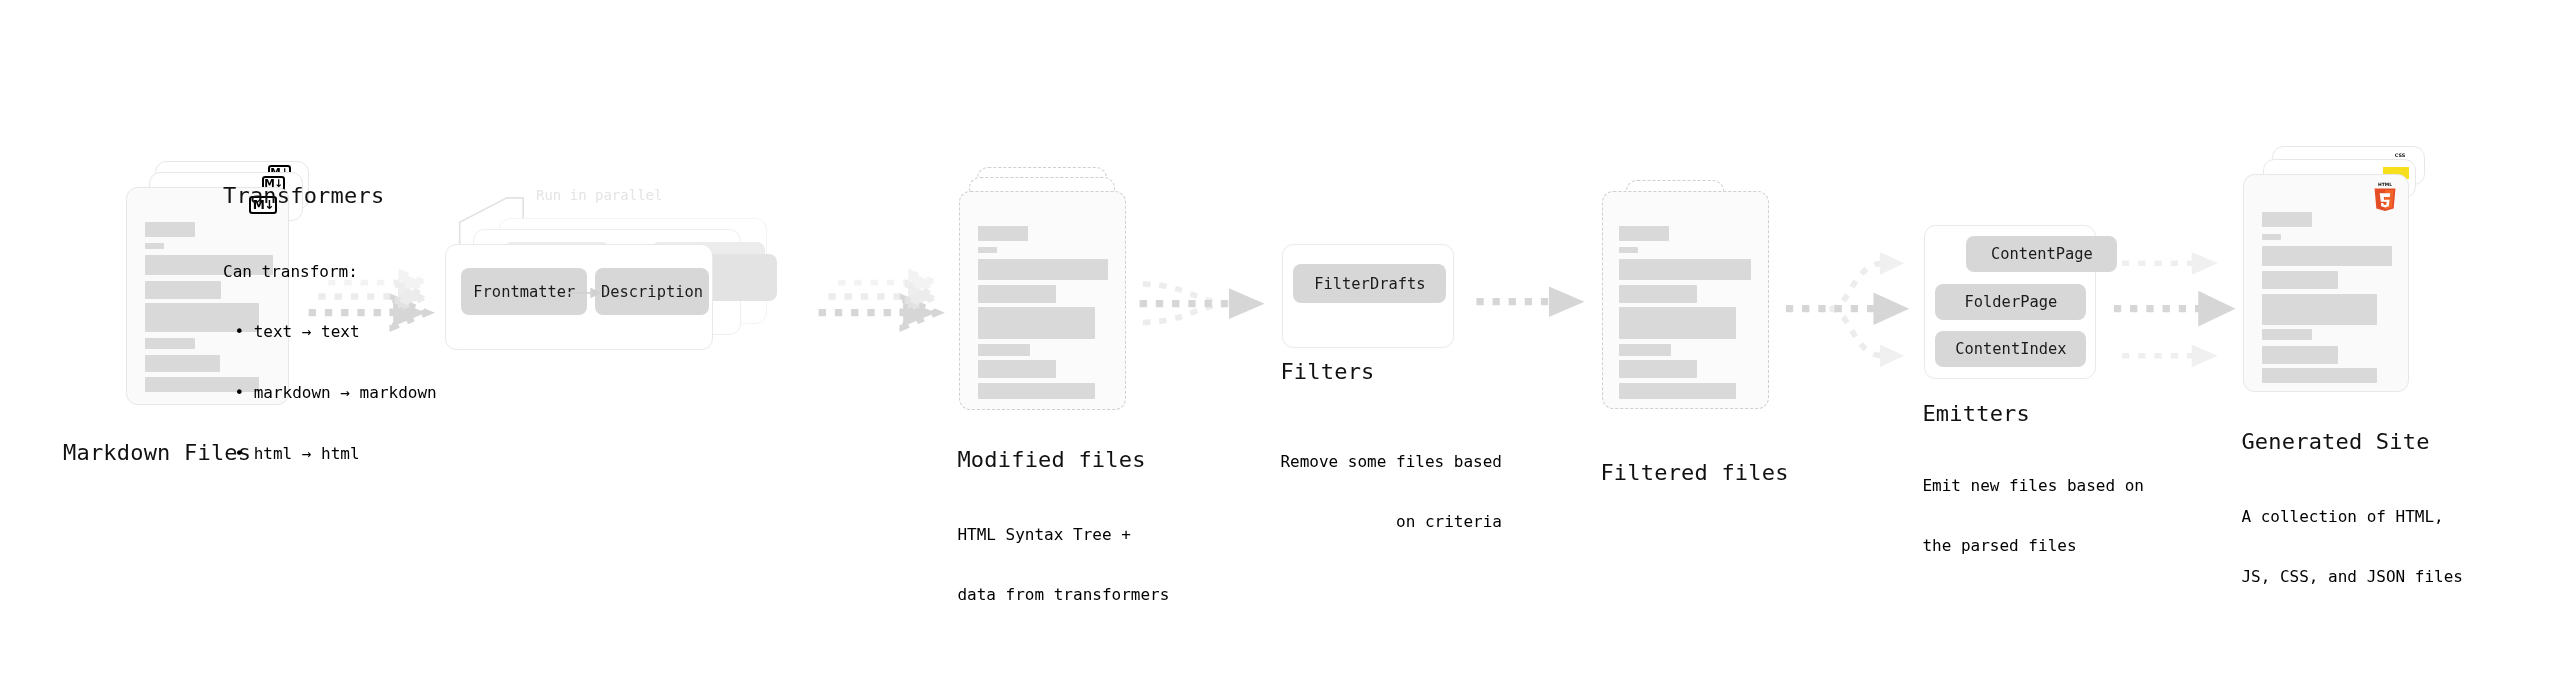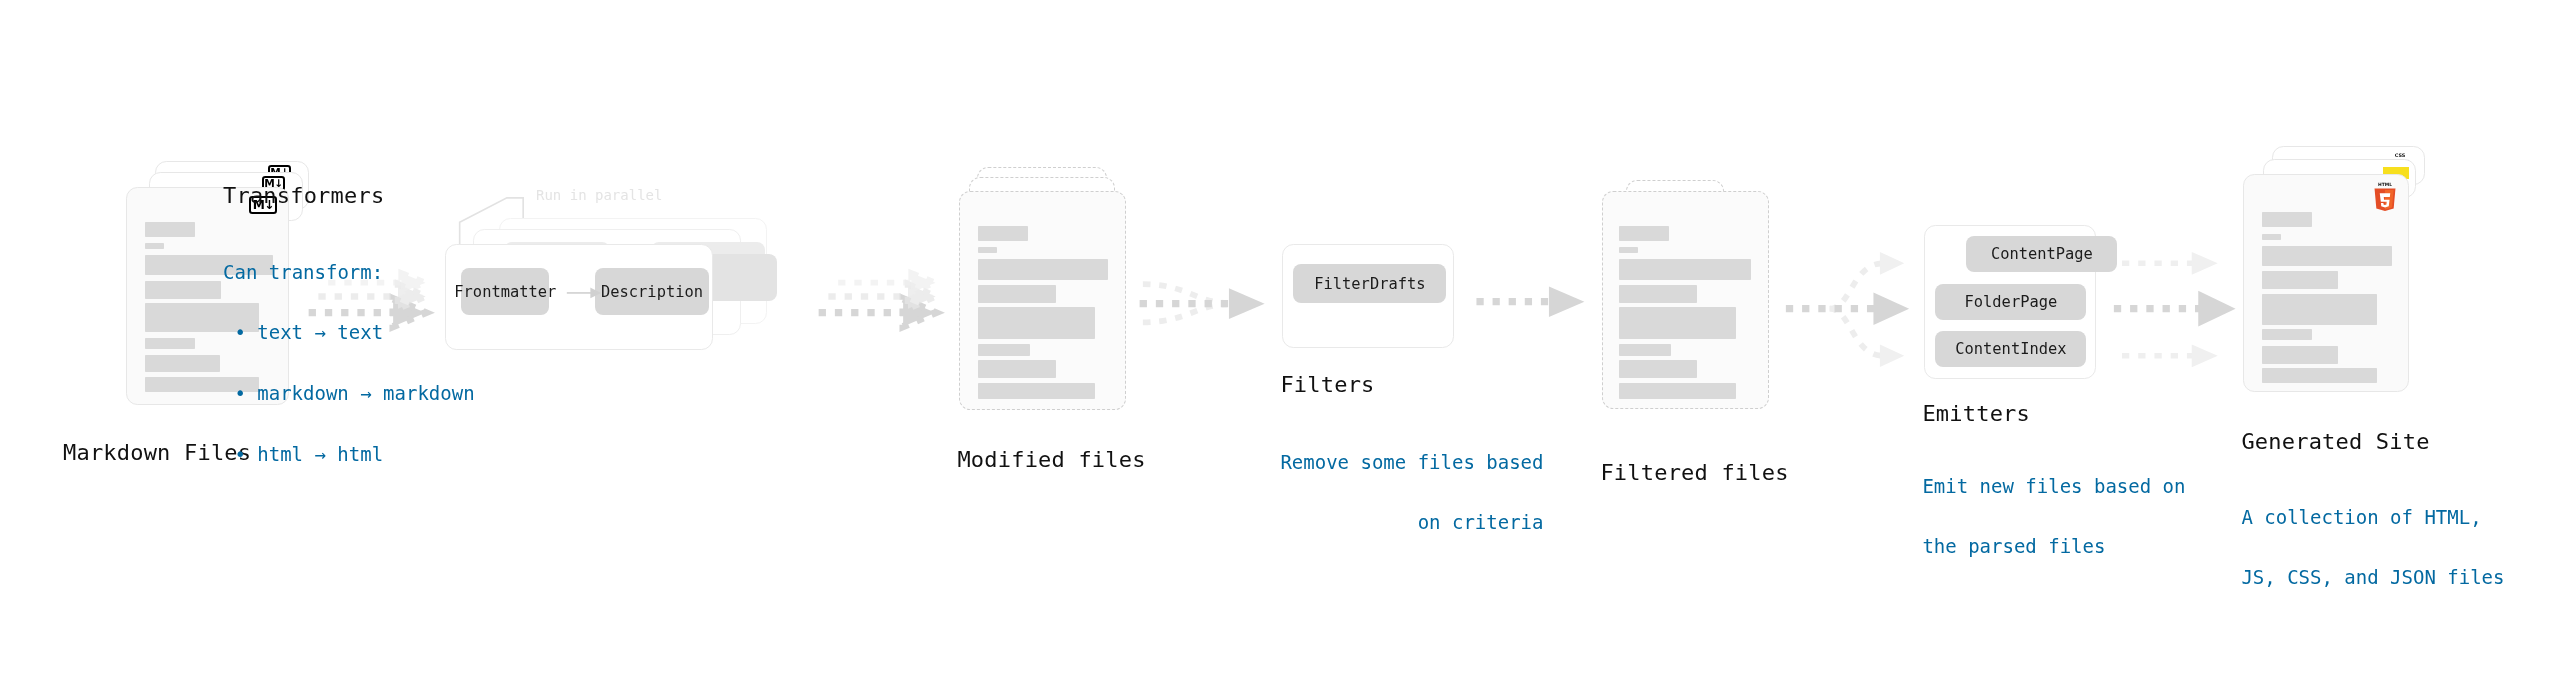--- a/index.html
+++ b/index.html
@@ -103,23 +103,23 @@
   
   .title {
     position: absolute;
     font-size: 22px;
     color: #111111;
     white-space: nowrap;
     letter-spacing: 0.2px;
   }
   .sub {
     position: absolute;
-    font-size: 19px;
+    font-size: 16px;
     line-height: 20.3px;
-    color: #0369a1;
+    color: #000000;
     white-space: pre;
   }
   .sub .ul { display: block; }
   .parallel-label {
     position: absolute;
     font-size: 14px;
     color: #e4e4e4;
     white-space: nowrap;
   }
 
@@ -187,21 +187,21 @@
       <g stroke="#ececec" stroke-width="2" fill="#ececec">
         <line x1="6" y1="9" x2="40" y2="9"></line>
           <polygon points="38,4 48,9 38,14"></polygon>
         <line x1="6" y1="25" x2="40" y2="25"></line>
           <polygon points="38,20 48,25 38,30"></polygon>
       </g>
     </svg>
 
     <div class="groupbox" style="left:0px; top:49px; width:268px; height:106px;"></div>
 
-    <div class="chip" style="left:16.3px; top:73px; width:88px; height:47px;">
+    <div class="chip" style="left:16.3px; top:73px; width:126px; height:47px;">
       <span>Frontmatter</span>
     </div>
     <div class="chip" style="left:150px; top:73px; width:114px; height:47px;">
       <span>Description</span>
     </div>
 
     <svg class="arrows" style="left:120px; top:89px;" width="41" height="19.5" viewBox="0 0 50 24">
       <g stroke="#d0d0d0" stroke-width="2" fill="#d0d0d0">
         <line x1="2" y1="11" x2="34" y2="11"></line>
           <polygon points="32,6 42,11 32,16"></polygon>
@@ -243,35 +243,39 @@
         <div class="bar" style="left:18px; top:55px; width:18.7px; height:5.7px;"></div>
         <div class="bar" style="left:18px; top:67px; width:130px; height:20.3px;"></div>
         <div class="bar" style="left:18px; top:93px; width:78px; height:18px;"></div>
         <div class="bar" style="left:18px; top:115px; width:117px; height:32px;"></div>
         <div class="bar" style="left:18px; top:152px; width:52px; height:11.4px;"></div>
         <div class="bar" style="left:18px; top:168px; width:78px; height:18px;"></div>
         <div class="bar" style="left:18px; top:191px; width:117px; height:15.4px;"></div>
       </div>
     </div>
     <div class="title" style="left:-1.6px; top:280px;">Modified files</div>
+    <div class="sub" style="left:-1.6px; top:317px;">
+      <span class="ul">HTML Syntax Tree +</span>
+      <span class="ul">data from transformers</span>
+    </div>
   </div>
 
   <svg class="arrows" style="left:1138px; top:272px;" width="138" height="65" viewBox="0 0 170 80">
     <path d="M 6 15 C 60 15 72 38 110 38" fill="none" stroke="#ededed" stroke-width="7" stroke-dasharray="9 11"></path>
     <path d="M 6 62 C 60 62 72 40 110 40" fill="none" stroke="#ededed" stroke-width="7" stroke-dasharray="9 11"></path>
     <line x1="2" y1="39" x2="118" y2="39" stroke="#d6d6d6" stroke-width="9" stroke-dasharray="9 11"></line>
     <polygon points="112,20 156,39 112,58" fill="#d6d6d6"></polygon>
   </svg>
 
   <div class="node" style="left:1282px; top:244px;">
     <div class="groupbox" style="left:0px; top:0px; width:172px; height:104px;"></div>
     <div class="chip" style="left:12.2px; top:20.3px; width:153px; height:39px; left:11.4px;">
       <span>FilterDrafts</span>
     </div>
-    <div class="title" style="left:-1.6px; top:128px;text-align:center;">Filters</div>
+    <div class="title" style="left:-1.6px; top:115px;text-align:center;">Filters</div>
     <div class="sub" style="left:-1.6px; top:167px;text-align:right;">
       <span class="ul">Remove some files based</span>
       <span class="ul">on criteria</span>
     </div>
   </div>
 
   <svg class="arrows" style="left:1463px; top:284px;" width="130" height="29" viewBox="0 0 160 36">
     <line x1="16" y1="22" x2="112" y2="22" stroke="#d6d6d6" stroke-width="9" stroke-dasharray="9 11"></line>
     <polygon points="106,3 150,22 106,41" fill="#d6d6d6"></polygon>
   </svg>

